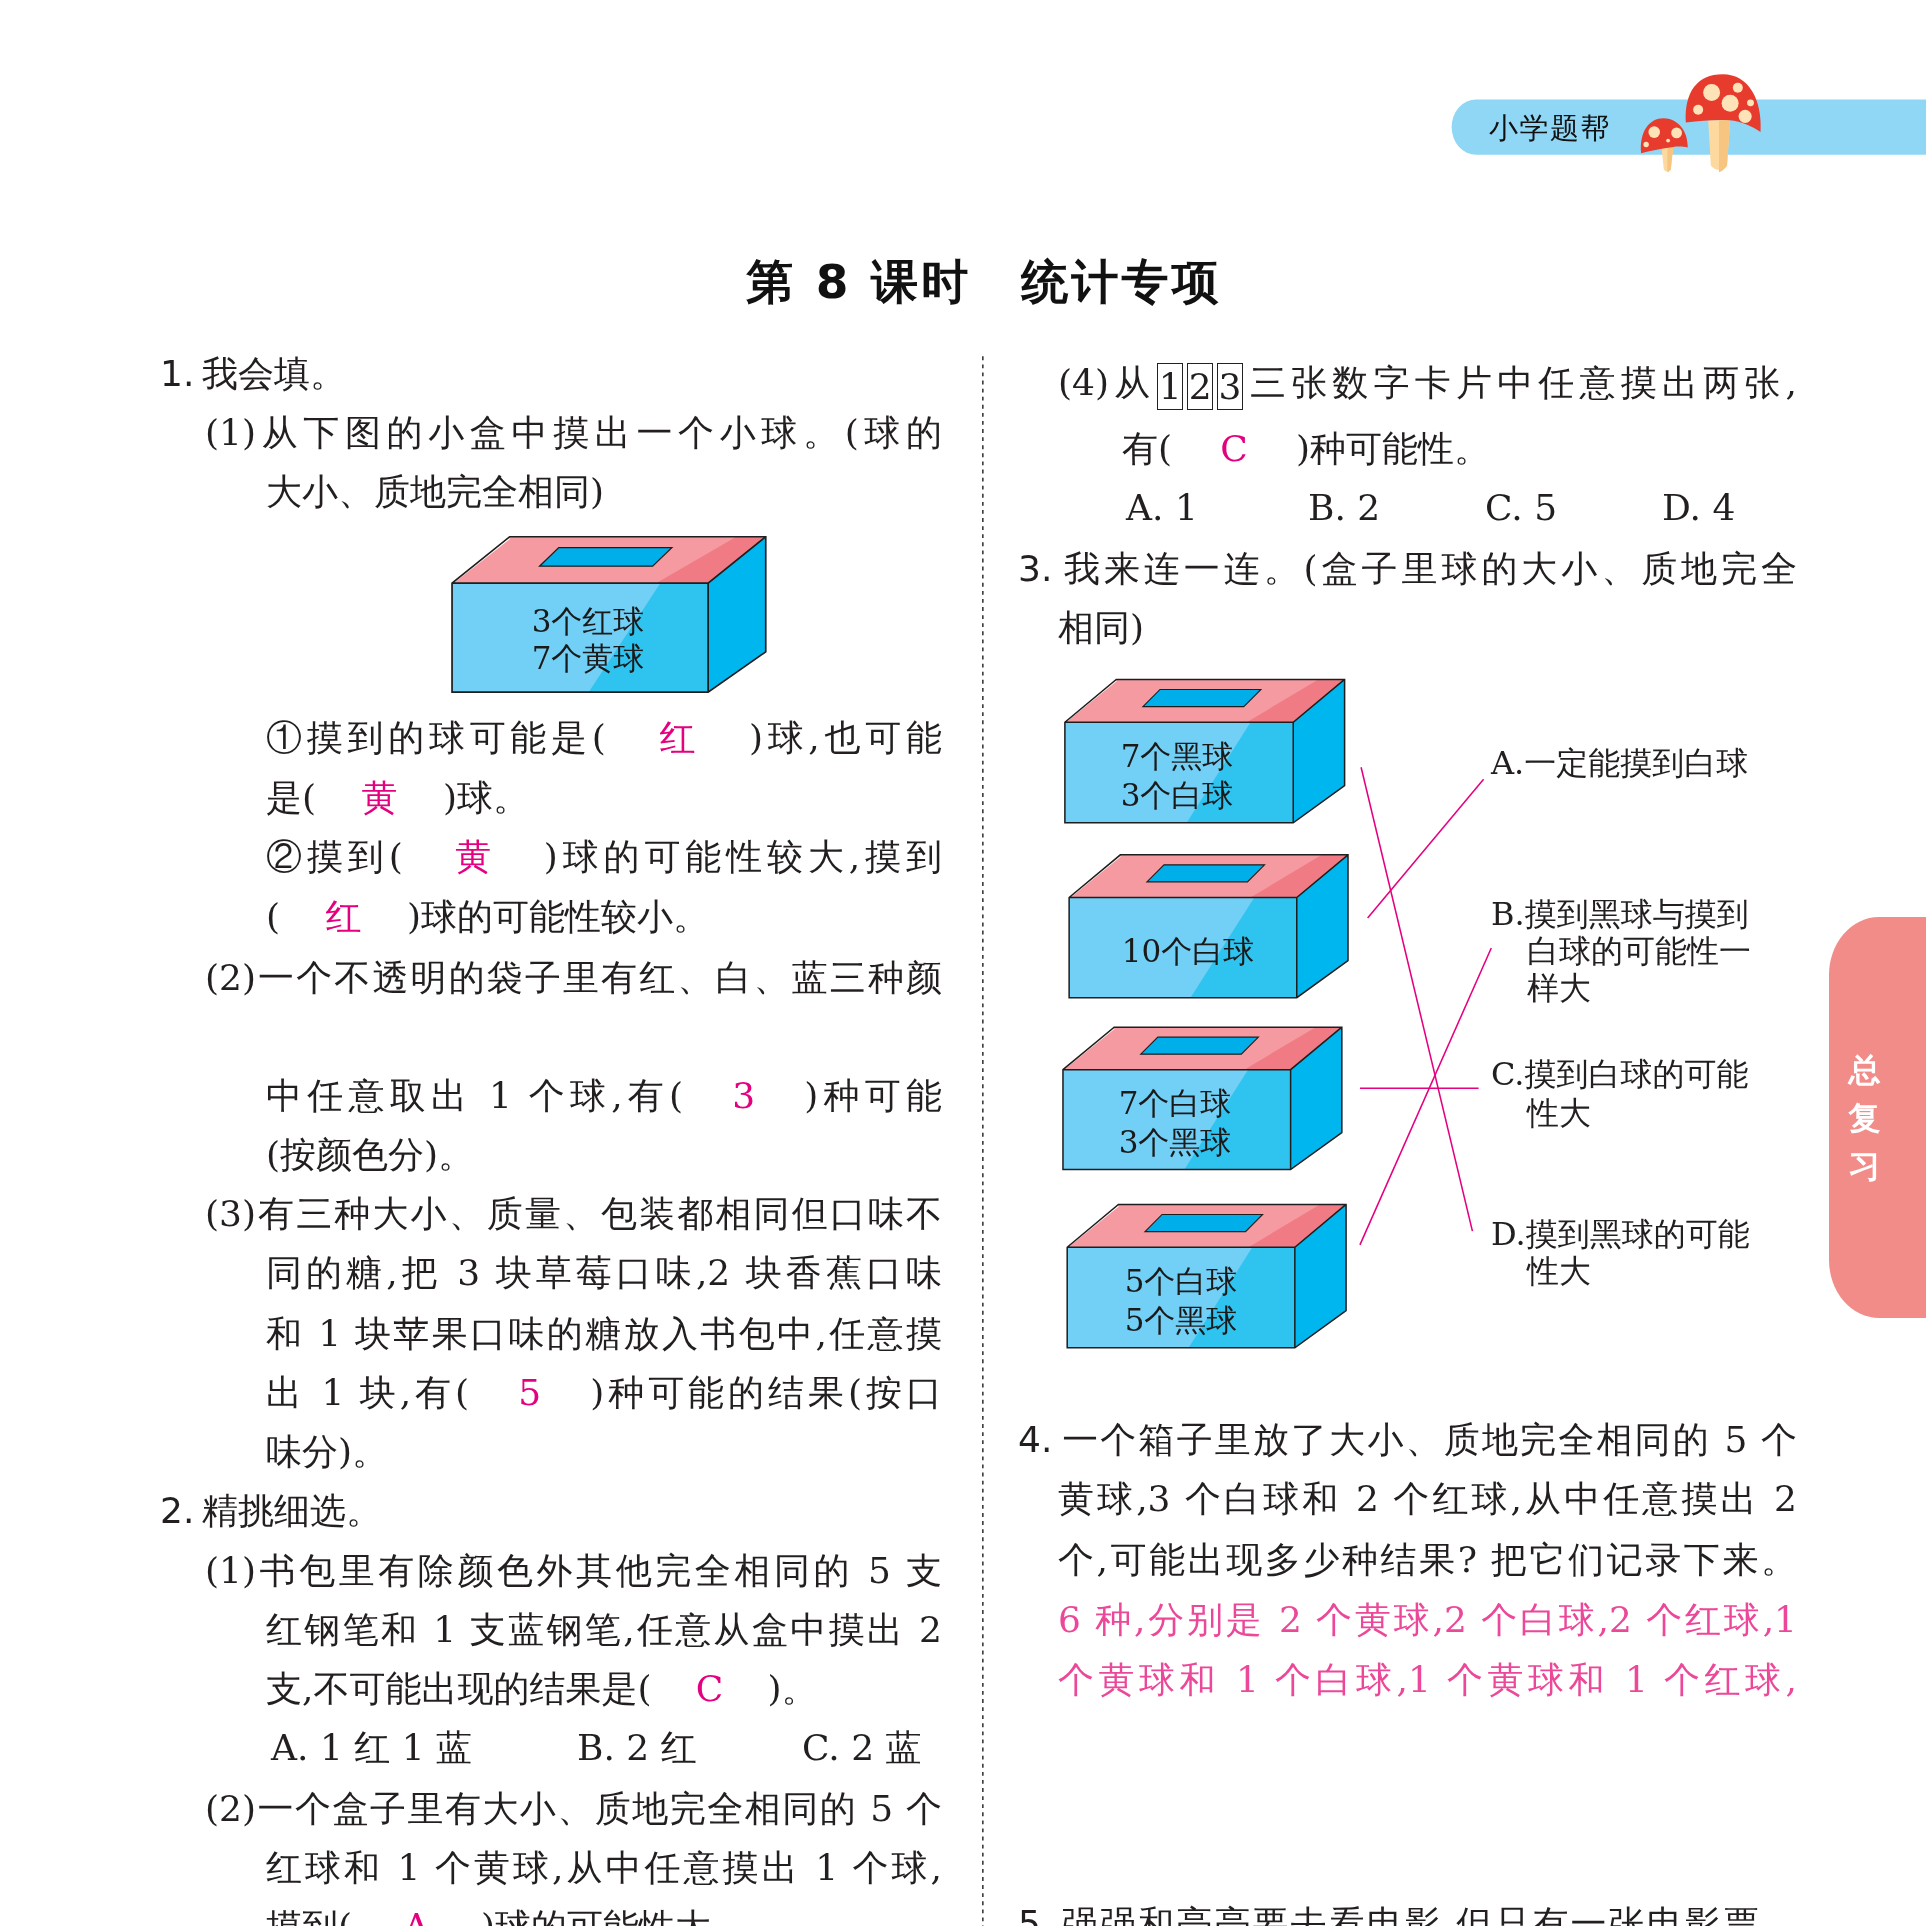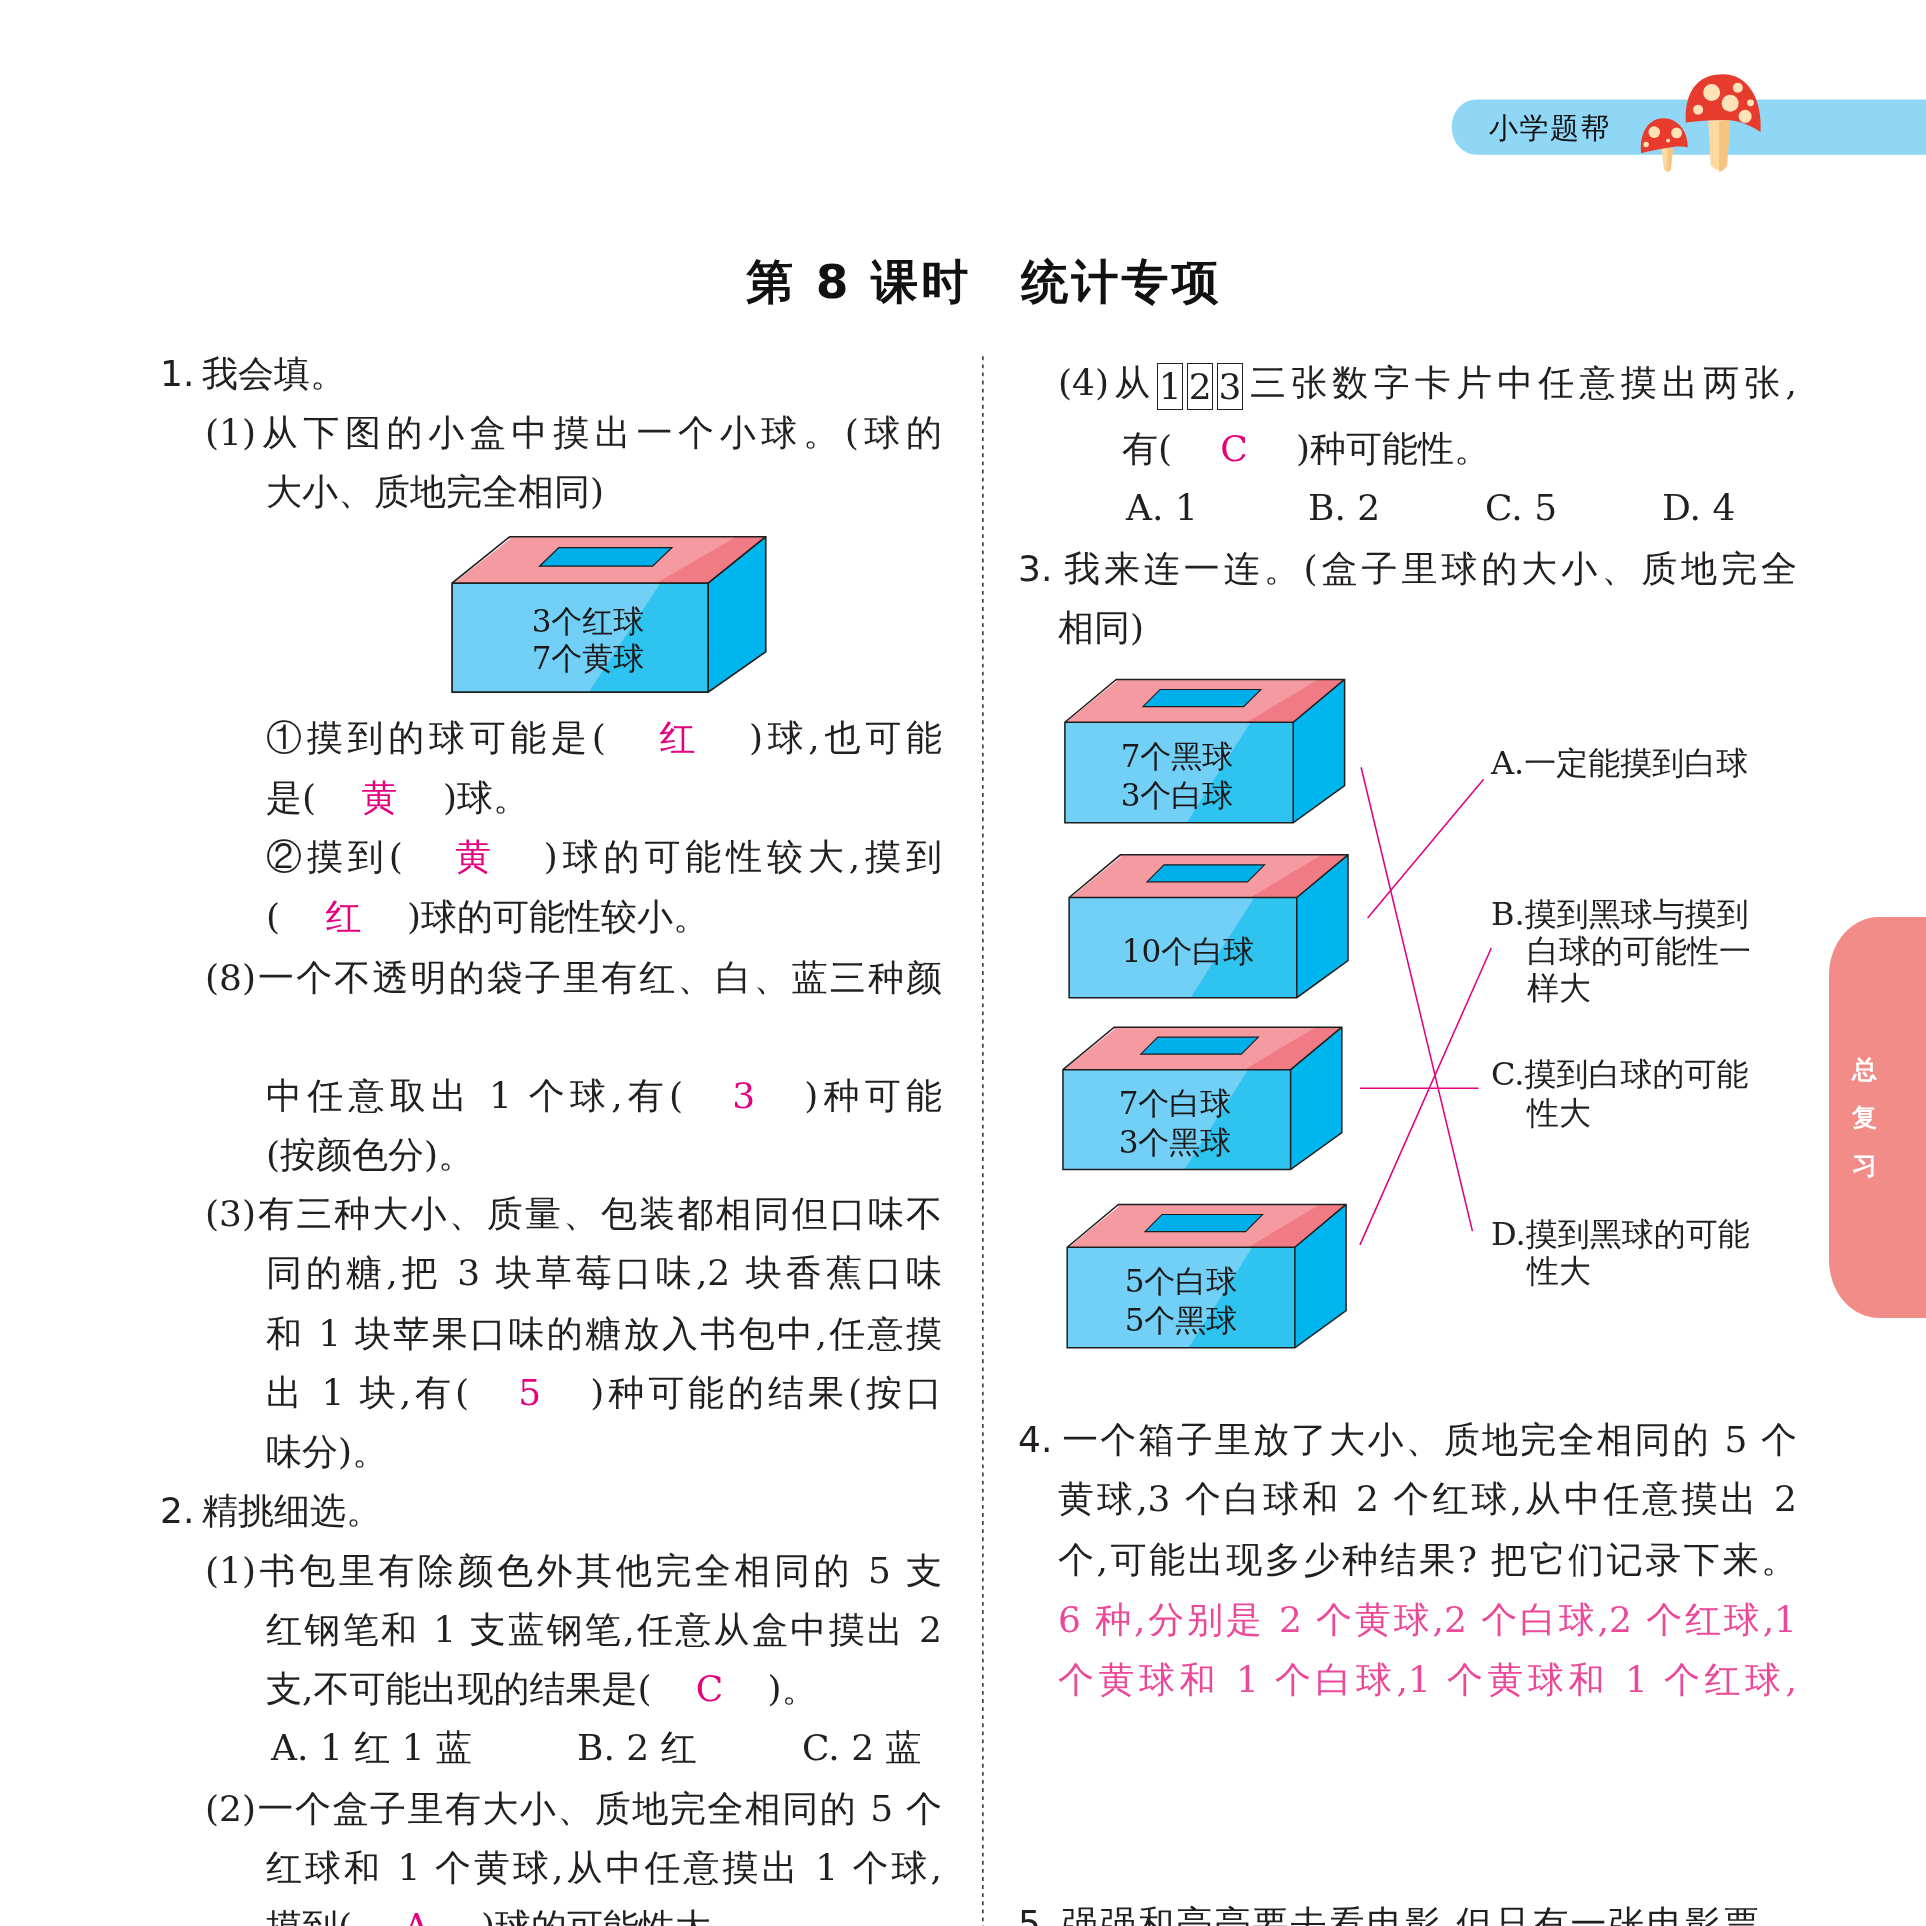--- a/index.html
+++ b/index.html
@@ -7,21 +7,21 @@
 #art{position:absolute;left:0;top:0;}
 .ln{position:absolute;height:42px;line-height:42px;font-size:36px;white-space:nowrap;}
 .j{text-align:justify;text-align-last:justify;}
 .num{display:inline-block;width:42px;font-family:"DejaVu Sans","Liberation Sans",sans-serif;text-align:left;text-align-last:left;}
 .ans{color:#ec4899;}
 .blank{display:inline-block;text-align:center;text-align-last:center;color:#e4007f;}
 .card{display:inline-block;width:24px;height:45px;line-height:45px;border:1.5px solid #222;text-align:center;text-align-last:center;margin:0 1.9px;vertical-align:middle;}
 .title{position:absolute;left:0;top:253px;width:1968px;text-align:center;font-family:"DejaVu Sans","Liberation Sans",sans-serif;font-weight:bold;font-size:47px;line-height:58px;letter-spacing:3.1px;color:#111;}
 .brand{position:absolute;left:1489px;top:110px;font-family:"DejaVu Sans","Liberation Sans",sans-serif;font-size:29px;line-height:37px;letter-spacing:1.5px;color:#111;}
 .tab{position:absolute;left:1829px;top:917px;width:154px;height:401px;background:#f28c89;border-radius:50px 0 0 50px / 58px 0 0 58px;}
-.tab-label{position:absolute;left:16px;top:129px;width:39px;font-family:"DejaVu Sans","Liberation Sans",sans-serif;font-size:25px;line-height:48px;font-weight:bold;color:#fff;text-align:center;word-break:break-all;}
+.tab-label{position:absolute;left:16px;top:129px;width:39px;font-family:"DejaVu Sans","Liberation Sans",sans-serif;font-size:32px;line-height:48px;font-weight:bold;color:#fff;text-align:center;word-break:break-all;}
 .boxtxt{position:absolute;width:200px;text-align:center;font-size:31px;line-height:39px;color:#1a1a1a;}
 .boxtxt div{white-space:nowrap;}
 .match{position:absolute;font-size:32px;line-height:37px;height:37px;white-space:nowrap;color:#231f20;}
 </style>
 </head>
 <body>
 
 <div id="page">
 
 <svg id="art" width="1968" height="2731" viewBox="0 0 5108 7090">
@@ -120,21 +120,21 @@
 <div class="boxtxt" style="left:488px;top:603px;line-height:37px">
   <div>3个红球</div>
   <div>7个黄球</div>
 </div>
 
 <div class="ln j" style="left:266px;top:717px;width:676px"><span>①摸到的球可能是(</span><span class="blank" style="width:143px">红</span><span>)球,也可能</span></div>
 <div class="ln" style="left:266px;top:777px"><span>是(</span><span class="blank" style="width:127px">黄</span><span>)球。</span></div>
 <div class="ln j" style="left:266px;top:836px;width:676px"><span>②摸到(</span><span class="blank" style="width:141px">黄</span><span>)球的可能性较大,摸到</span></div>
 <div class="ln" style="left:266px;top:896px"><span>(</span><span class="blank" style="width:127px">红</span><span>)球的可能性较小。</span></div>
 
-<div class="ln j" style="left:205px;top:957px;width:737px">(8)一个不透明的袋子里有红、白、蓝三种颜</div>
+<div class="ln j" style="left:205px;top:957px;width:737px">(2)一个不透明的袋子里有红、白、蓝三种颜</div>
 <div class="ln j" style="left:266px;top:1075px;width:676px"><span>中任意取出 1 个球,有(</span><span class="blank" style="width:121px">3</span><span>)种可能</span></div>
 <div class="ln" style="left:266px;top:1134px">(按颜色分)。</div>
 
 <div class="ln j" style="left:205px;top:1193px;width:737px">(3)有三种大小、质量、包装都相同但口味不</div>
 <div class="ln j" style="left:266px;top:1252px;width:676px">同的糖,把 3 块草莓口味,2 块香蕉口味</div>
 <div class="ln j" style="left:266px;top:1313px;width:676px">和 1 块苹果口味的糖放入书包中,任意摸</div>
 <div class="ln j" style="left:266px;top:1372px;width:676px"><span>出 1 块,有(</span><span class="blank" style="width:121px">5</span><span>)种可能的结果(按口</span></div>
 <div class="ln" style="left:266px;top:1431px">味分)。</div>
 
 <div class="ln" style="left:160px;top:1490px"><span class="num">2.</span><span>精挑细选。</span></div>

